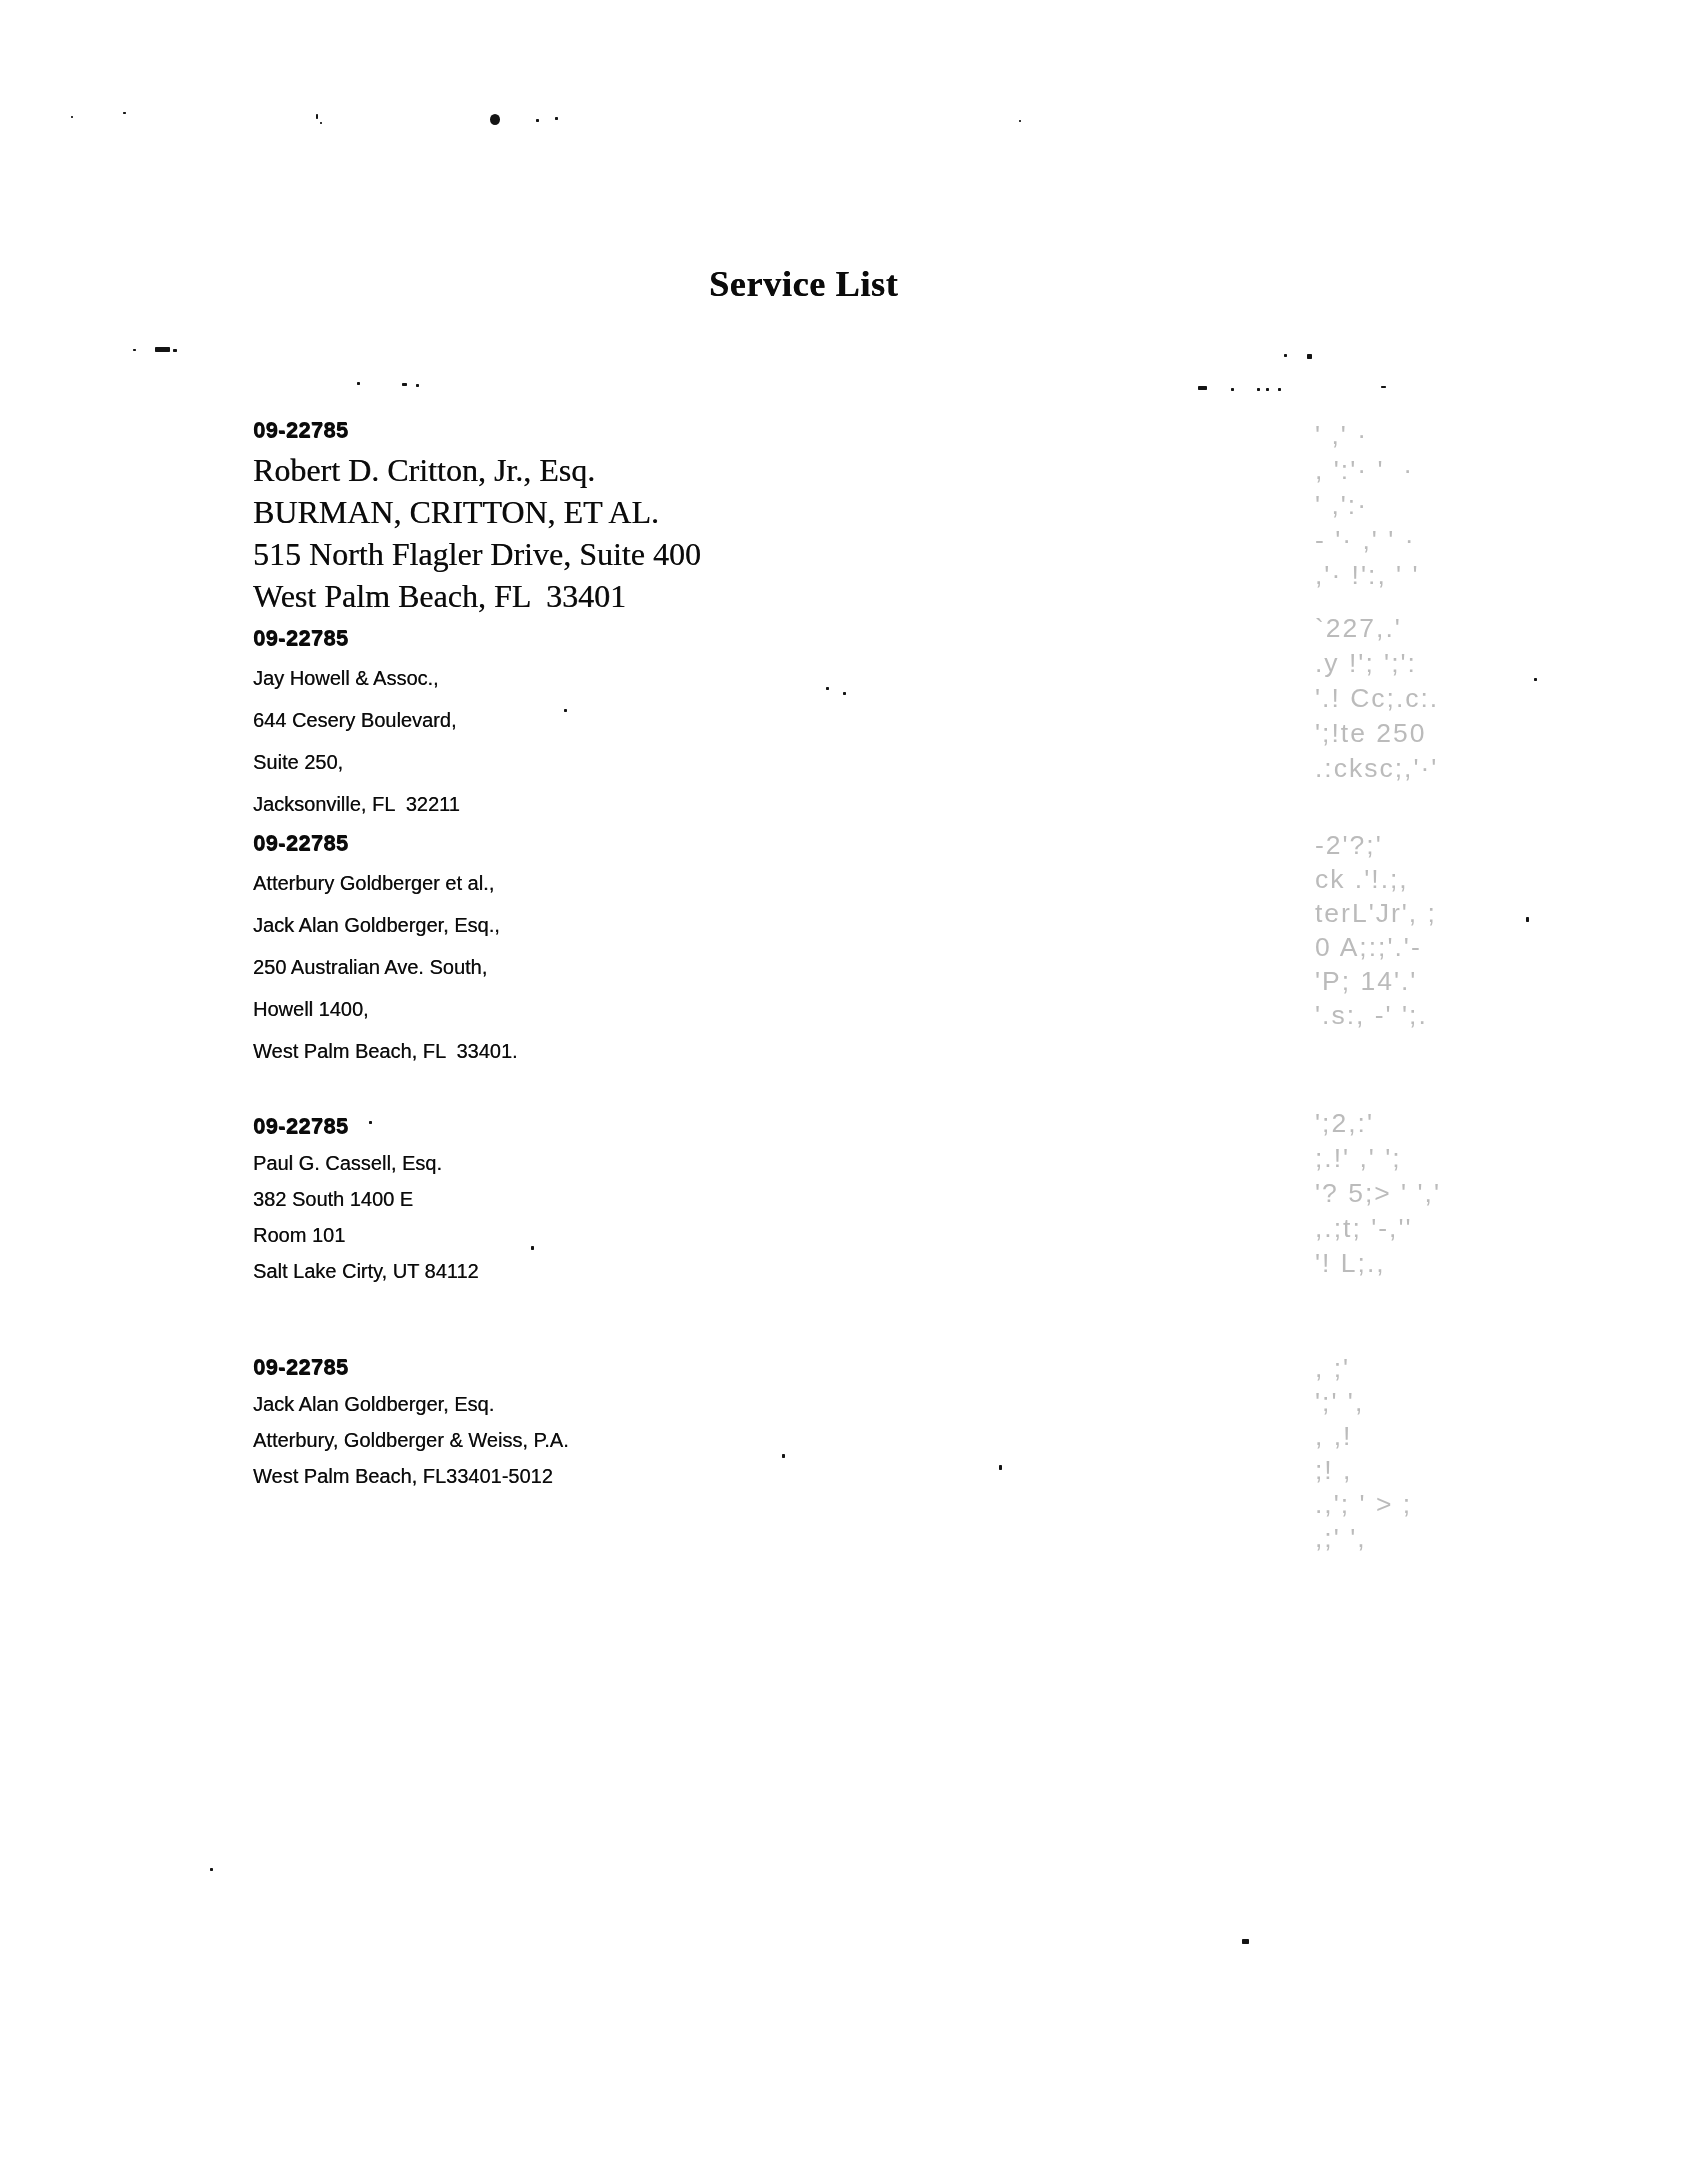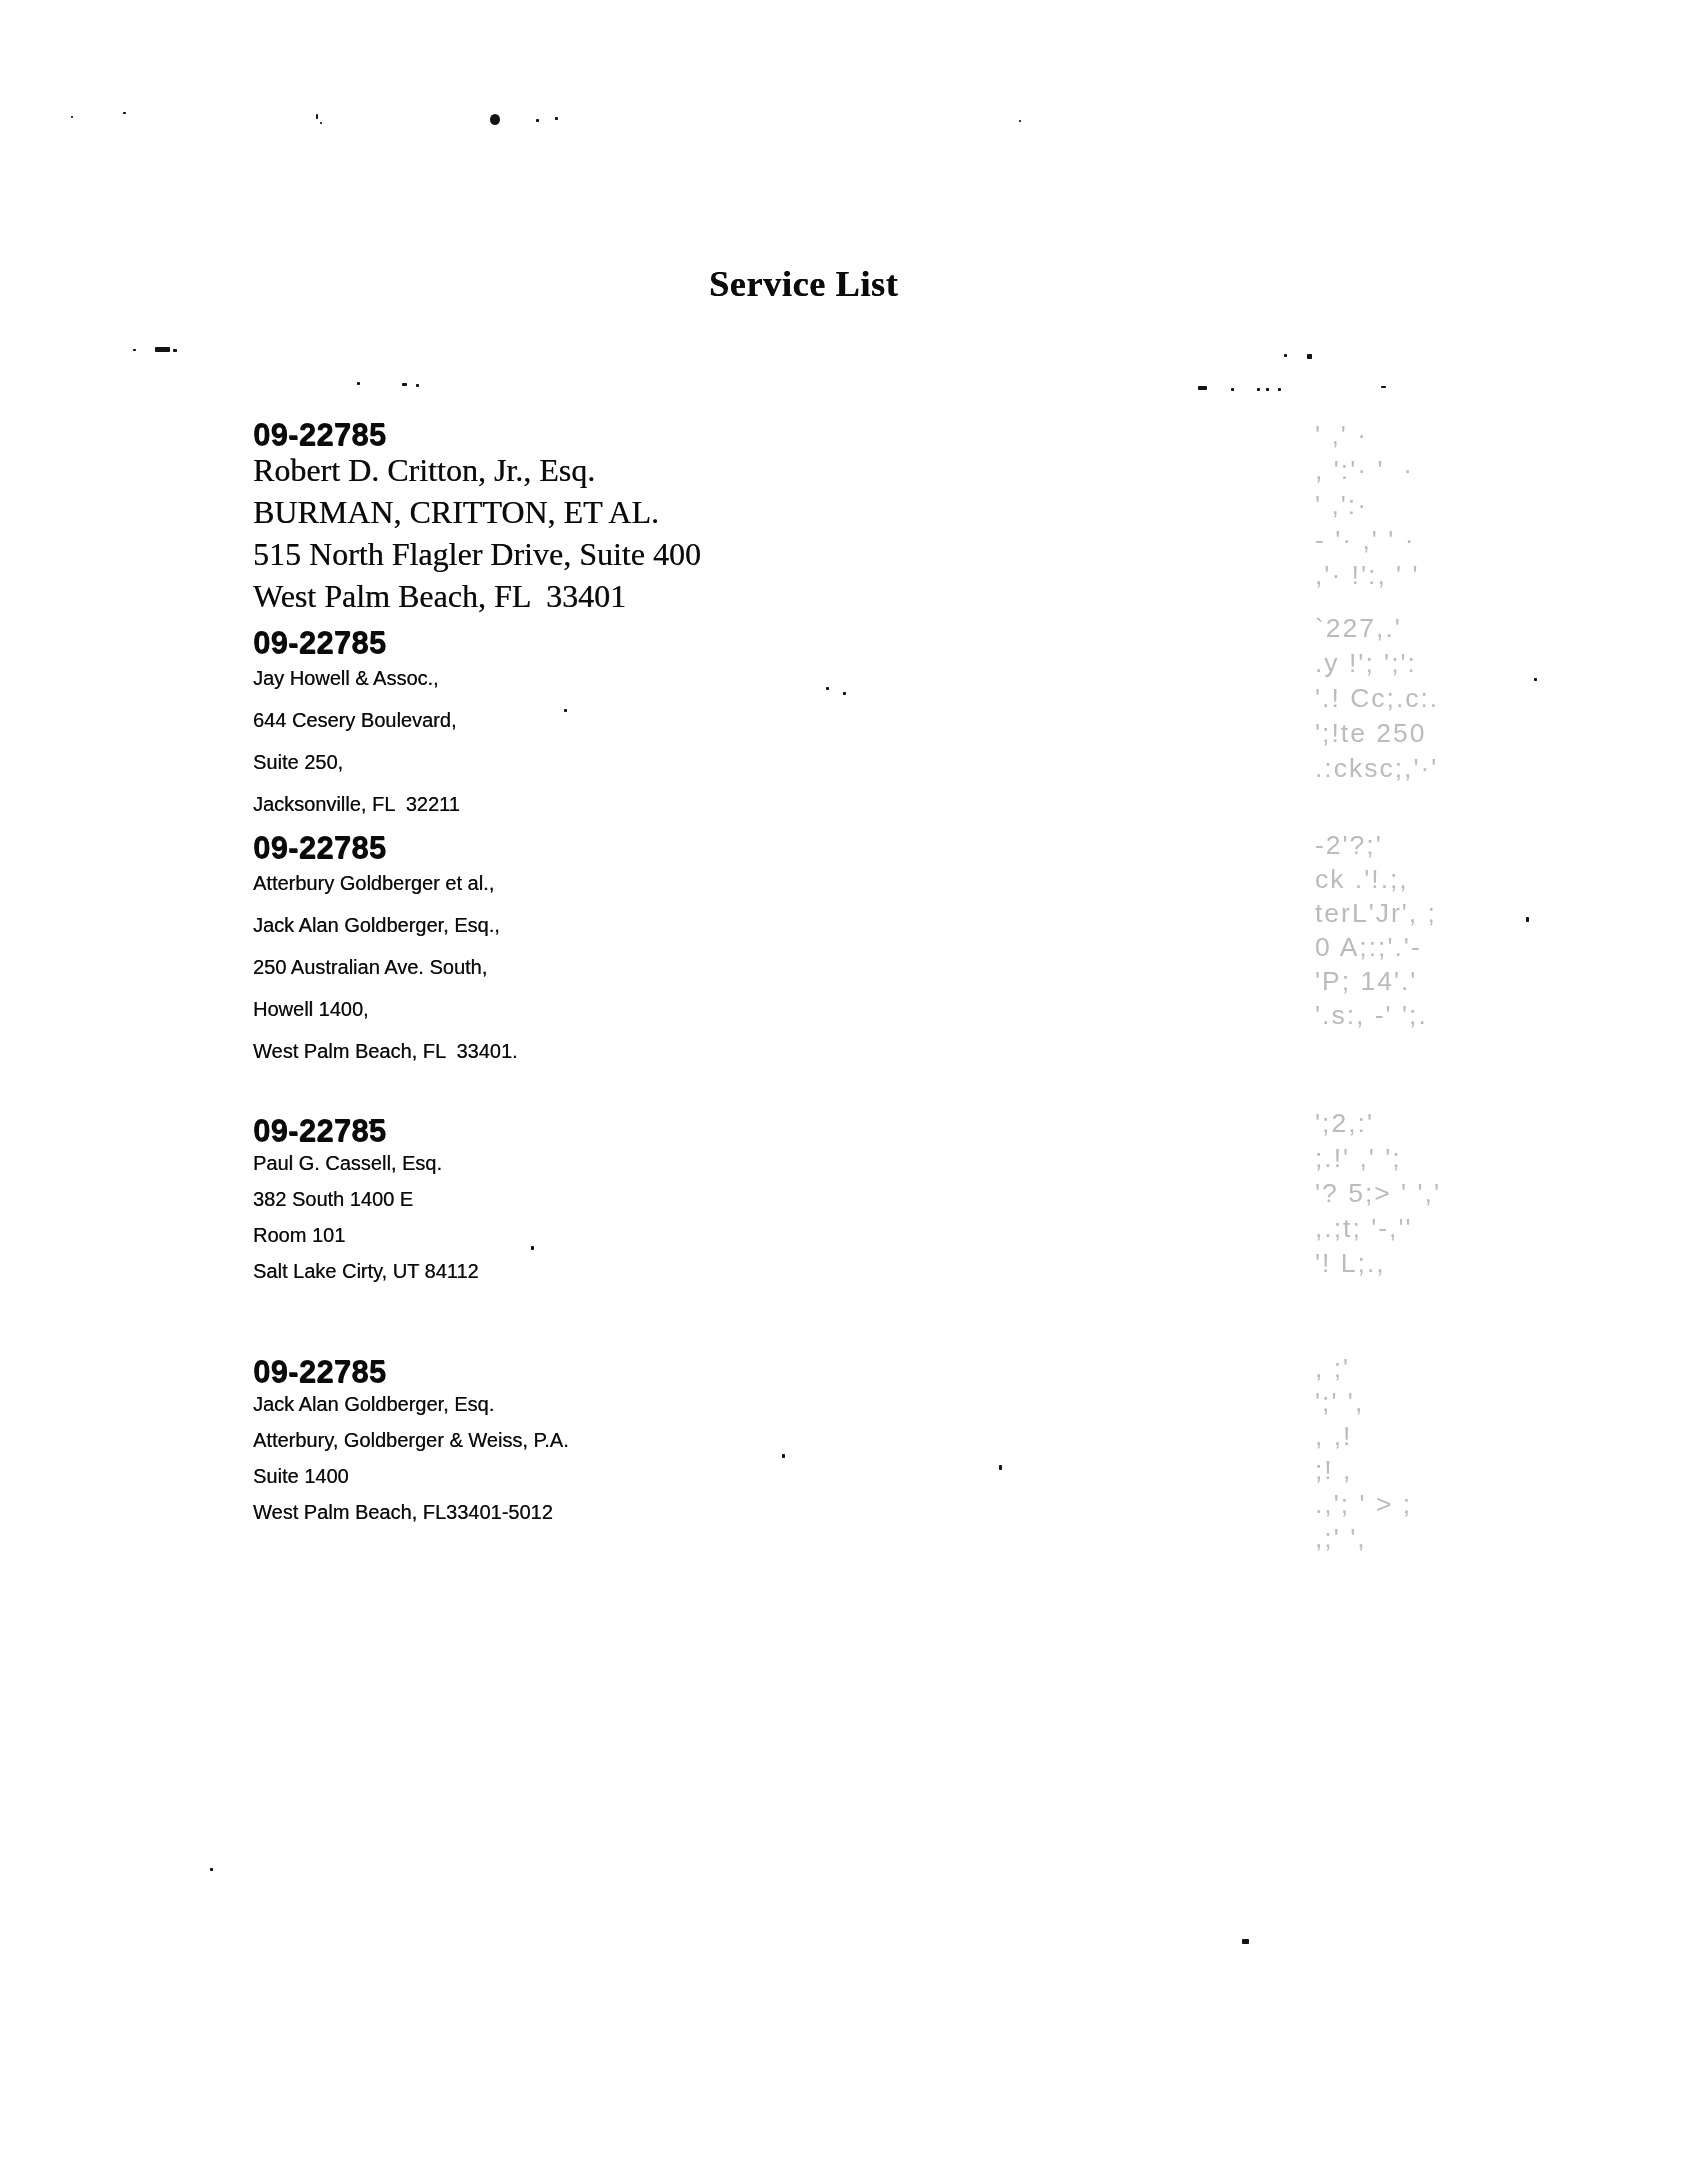--- a/index.html
+++ b/index.html
@@ -25,21 +25,21 @@
     text-shadow: 0.4px 0.4px 0 #0b0b0b;
   }
   .entry {
     position: absolute;
     left: 253px;
     color: #0b0b0b;
   }
   .entry .case {
     font-family: "Liberation Sans", "DejaVu Sans", sans-serif;
     font-weight: 700;
-    font-size: 31px;
+    font-size: 22px;
     height: 32px;
     letter-spacing: 0.3px;
     white-space: pre;
     text-shadow: 0.5px 0.5px 0 #0b0b0b;
   }
   .entry .line {
     white-space: pre;
     text-shadow: 0.3px 0.3px 0 rgba(10,10,10,0.75);
   }
   .entry.serif .line {
@@ -119,21 +119,20 @@
       <div class="line">Room 101</div>
       <div class="line">Salt Lake Cirty, UT 84112</div>
     </div>
   </div>
 
   <div class="entry sans tight" style="top:1354px">
     <div class="case">09-22785</div>
     <div class="lines">
       <div class="line">Jack Alan Goldberger, Esq.</div>
       <div class="line">Atterbury, Goldberger &amp; Weiss, P.A.</div>
-      <div class="line">Suite 1400</div>
       <div class="line">West Palm Beach, FL33401-5012</div>
     </div>
   </div>
 
   <div class="ghost" style="top:418px">
     <div class="gline">' ,' ·</div>
     <div class="gline">, ':'· '  ·</div>
     <div class="gline">' ,':·</div>
     <div class="gline">- '· ,' ' ·</div>
     <div class="gline">,'· !':, ' '</div>

